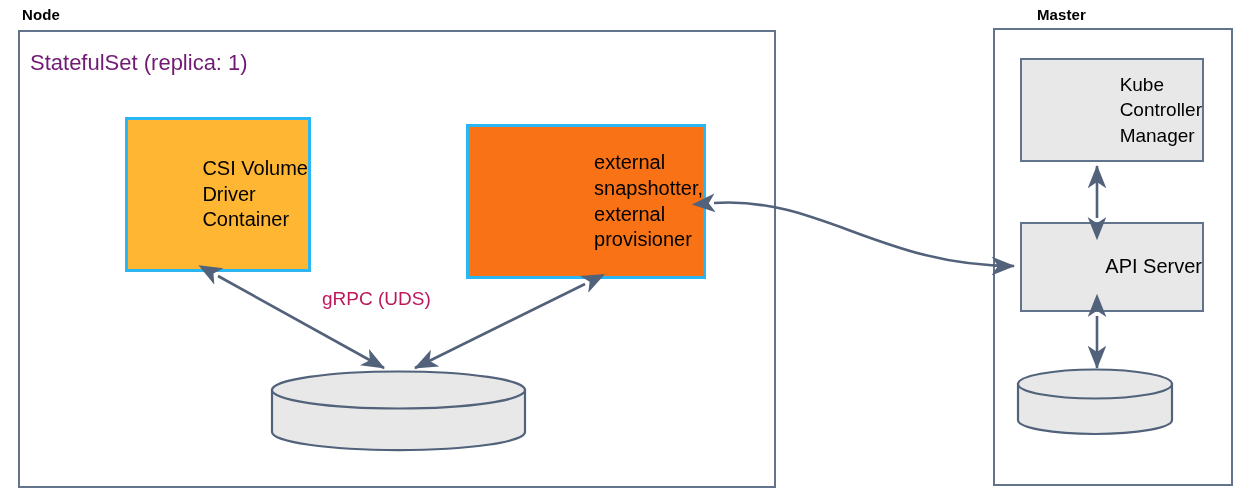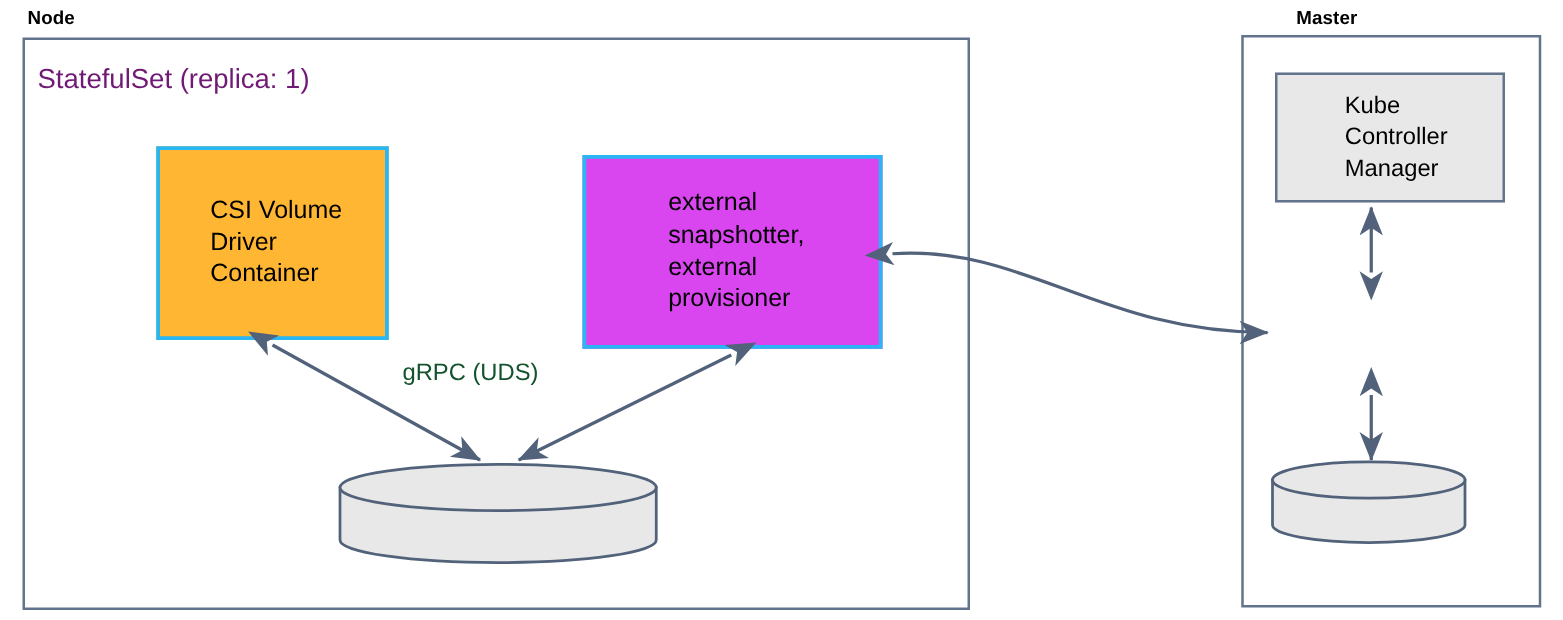--- a/index.html
+++ b/index.html
@@ -33,51 +33,51 @@
     position: absolute;
     font-size: 22px;
     color: #701a75;
     white-space: nowrap;
   }
   .node-box {
     position: absolute;
     box-sizing: border-box;
     display: flex;
     align-items: center;
-    justify-content: center;
+    justify-content: flex-end;
   }
   .node-box .nb-text {
     font-size: 20px;
     line-height: 1.28;
     color: #000000;
     padding-left: 6px;
     white-space: pre-line;
   }
   .box-orange {
     background: #ffb733;
     border: 3px solid #29b6f2;
   }
   .box-green {
-    background: #d946ef;
+    background: #f97316;
     border: 3px solid #29b6f2;
   }
   .box-gray {
     background: #e8e8e8;
     border: 2px solid #62748c;
   }
   .cyl-label {
     position: absolute;
     font-size: 19px;
     color: #000000;
     white-space: nowrap;
   }
   .edge-label {
     position: absolute;
     font-size: 19px;
-    color: #14532d;
+    color: #be185d;
     white-space: nowrap;
   }
   svg.overlay {
     position: absolute;
     left: 0;
     top: 0;
     width: 1250px;
     height: 496px;
     pointer-events: none;
   }
@@ -113,20 +113,23 @@
   <div class="zone-label" style="left:1037px; top:6px;">Master</div>
 
   <div class="zone-box" style="left:993px; top:28px; width:240px; height:458px;"></div>
 
   <div class="node-box box-gray" style="left:1020px; top:58px; width:184px; height:104px;">
     <div class="nb-text" style="font-size:19px; line-height:1.32; padding-left:10px;">Kube
 Controller
 Manager</div>
   </div>
 
+  <div class="node-box box-gray" style="left:1020px; top:222px; width:184px; height:90px;">
+    <div class="nb-text" style="font-size:20px; padding-left:12px;">API Server</div>
+  </div>
 
   <div class="cyl-label" style="left:1034px; top:397px;">etcd</div>
 
   <svg class="overlay" viewBox="0 0 1250 496">
     <defs>
       <marker id="arrowEnd" markerWidth="10" markerHeight="10" refX="8.6" refY="3.6" orient="auto" markerUnits="strokeWidth">
         <path d="M0,0 L9,3.6 L0,7.2 L2.4,3.6 z" fill="#51627a"></path>
       </marker>
       <marker id="arrowStart" markerWidth="10" markerHeight="10" refX="0.4" refY="3.6" orient="auto-start-reverse" markerUnits="strokeWidth">
         <path d="M0,0 L9,3.6 L0,7.2 L2.4,3.6 z" fill="#51627a"></path>

